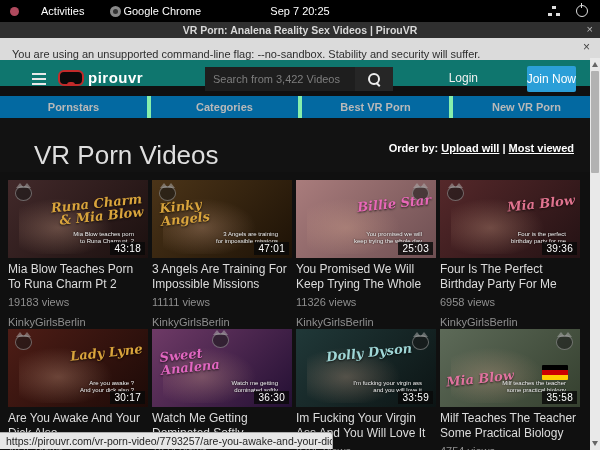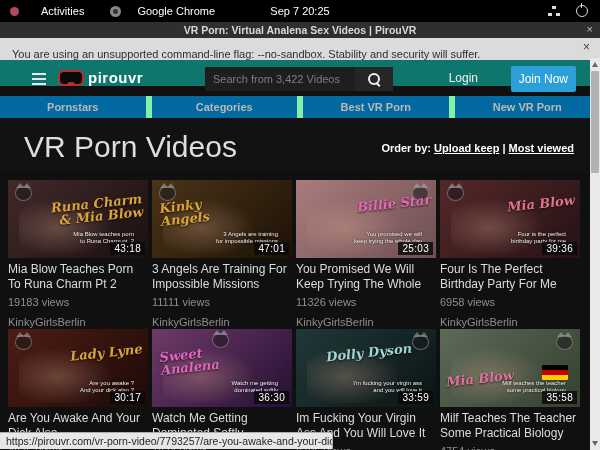--- a/index.html
+++ b/index.html
@@ -6,21 +6,21 @@
   body{
     width:600px;height:450px;overflow:hidden;position:relative;
     background:#101010;font-family:"Liberation Sans",sans-serif;
     -webkit-font-smoothing:antialiased;
   }
   
   .desktop-bar{position:absolute;left:0;top:0;width:600px;height:22px;background:#000;
     display:flex;align-items:center;color:#fff;font-size:11px;}
   .db-left{display:flex;align-items:center;gap:22px;margin-left:10px}
   .dot{width:9px;height:9px;border-radius:50%;background:#b04a5e}
-  .db-chrome{display:flex;align-items:center;gap:16px;margin-left:26px}
+  .db-chrome{display:flex;align-items:center;gap:2px;margin-left:26px}
   .chrome-ic{width:11px;height:11px;border-radius:50%;background:#888;position:relative}
   .chrome-ic::after{content:"";position:absolute;left:3px;top:3px;width:5px;height:5px;border-radius:50%;background:#333}
   .db-clock{position:absolute;left:0;right:0;text-align:center;font-weight:normal;pointer-events:none}
   .db-right{margin-left:auto;display:flex;align-items:center;gap:16px;margin-right:12px}
   .net-ic{width:12px;height:10px;position:relative}
   .net-ic::before{content:"";position:absolute;left:4px;top:0;width:4px;height:3px;background:#ddd}
   .net-ic::after{content:"";position:absolute;left:0;bottom:0;width:4px;height:3px;background:#ddd;box-shadow:8px 0 0 #ddd}
   .pow-ic{width:10px;height:10px;border:1.5px solid #ddd;border-radius:50%;position:relative}
   .pow-ic::after{content:"";position:absolute;left:3.5px;top:-3px;width:1.5px;height:5px;background:#ddd}
   
@@ -46,25 +46,25 @@
   .search-input::placeholder{color:#7d7d7d}
   .search-btn{width:38px;height:24px;background:#262626;border:0;position:relative;cursor:pointer}
   .mag{position:absolute;left:13px;top:6px;width:8px;height:8px;border:2px solid #eee;border-radius:50%}
   .mag::after{content:"";position:absolute;left:7px;top:7px;width:2px;height:5px;background:#eee;transform:rotate(-45deg)}
   .login{position:absolute;right:122px;top:11px;color:#f0f0f0;font-size:12px}
   .join-btn{position:absolute;right:24px;top:6px;height:26px;padding:0 16px;border:0;border-radius:2px;
     color:#fff;font-size:12px;font-family:"Liberation Sans",sans-serif;cursor:pointer}
   
   .nav{position:absolute;left:0;top:96px;width:600px;height:22px;background:#0369a1;display:flex}
   .nav-item{flex:1;display:flex;align-items:center;justify-content:center;
-    color:#b9b9b9;font-size:11px;font-weight:bold;border-left:6px solid #86efac}
+    color:#b9b9b9;font-size:11px;font-weight:bold;border-left:4px solid #86efac}
   .nav-item:first-child{border-left:none}
   
   .page-head{position:absolute;left:0;top:118px;width:600px;height:54px;background:#121212}
-  .page-title{position:absolute;left:24px;top:12px;font-size:30px;font-weight:400;color:#dedede;margin:0}
+  .page-title{position:absolute;left:24px;top:12px;font-size:26px;font-weight:400;color:#dedede;margin:10px}
   .order{position:absolute;right:26px;top:24px;font-size:11px;color:#fff;font-weight:bold}
   .order a{color:#fff;text-decoration:underline}
   
   .row{position:absolute;left:8px;display:flex;gap:4px}
   .row1{top:180px}.row2{top:329px}
   .card{width:140px}
   .thumb{width:140px;height:78px;position:relative;overflow:hidden;cursor:pointer}
   .thumb::before{content:"";position:absolute;left:8%;top:20%;width:70%;height:75%;
     background:radial-gradient(ellipse at 40% 55%, rgba(226,178,150,.30), rgba(0,0,0,0) 65%)}
   .dur{position:absolute;right:3px;bottom:3px;background:rgba(8,8,8,.82);color:#fff;
@@ -109,21 +109,21 @@
     <span>Google Chrome</span>
   </div>
   <div class="db-clock">Sep 7 20:25</div>
   <div class="db-right">
     <span class="net-ic"></span>
     <span class="pow-ic"></span>
   </div>
 </div>
 
 <div class="title-bar">
-  <span>VR Porn: Virtual Analena Sex Videos | PirouVR</span>
+  <span>VR Porn: Analena Reality Sex Videos | PirouVR</span>
   <span class="tb-close">×</span>
 </div>
 
 <div class="infobar">
   <span class="msg">You are using an unsupported command-line flag: --no-sandbox. Stability and security will suffer.</span>
   <span class="ib-close">×</span>
 </div>
 
 <div class="header">
   <div class="hamburger">
@@ -135,33 +135,33 @@
     <span class="goggles"></span>
     <span class="logo-text">pirouvr</span>
   </div>
   <div class="search-wrap">
     <input class="search-input" type="text" placeholder="Search from 3,422 Videos" style="">
     <button class="search-btn">
       <span class="mag"></span>
     </button>
   </div>
   <span class="login">Login</span>
-  <button class="join-btn" style="background:#2b9fd8;position:absolute;right:24px;top:6px;height:26px;padding:0 8px;border:0;border-radius:2px;color:#fff;font-size:12px">Join Now</button>
+  <button class="join-btn" style="background:#2b9fd8;position:absolute;right:24px;top:6px;height:26px;padding:0 0;border:0;border-radius:2px;color:#fff;font-size:12px">Join Now</button>
 </div>
 
 <div class="nav">
   <div class="nav-item">Pornstars</div>
   <div class="nav-item">Categories</div>
   <div class="nav-item">Best VR Porn</div>
   <div class="nav-item">New VR Porn</div>
 </div>
 
 <div class="page-head">
   <h1 class="page-title">VR Porn Videos</h1>
-  <div class="order"><span>Order by:</span>&nbsp;<a href="#">Upload keep</a><span> | </span><a href="#">Most viewed</a>
+  <div class="order"><span>Order by:</span>&nbsp;<a href="#">Upload will</a><span> | </span><a href="#">Most viewed</a>
   </div>
 </div>
 
 <div class="row row1">
 
   <div class="card">
     <div class="thumb" style="background:linear-gradient(135deg,#42292a,#1b100f)">
       <span class="catlogo pos-tl"></span>
       <span class="oname" style="color:#d9a43c">Runa Charm &amp; Mia Blow</span>
       <span class="cap"><span>Mia Blow teaches porn</span><br><span>to Runa Charm pt. 2</span></span>

